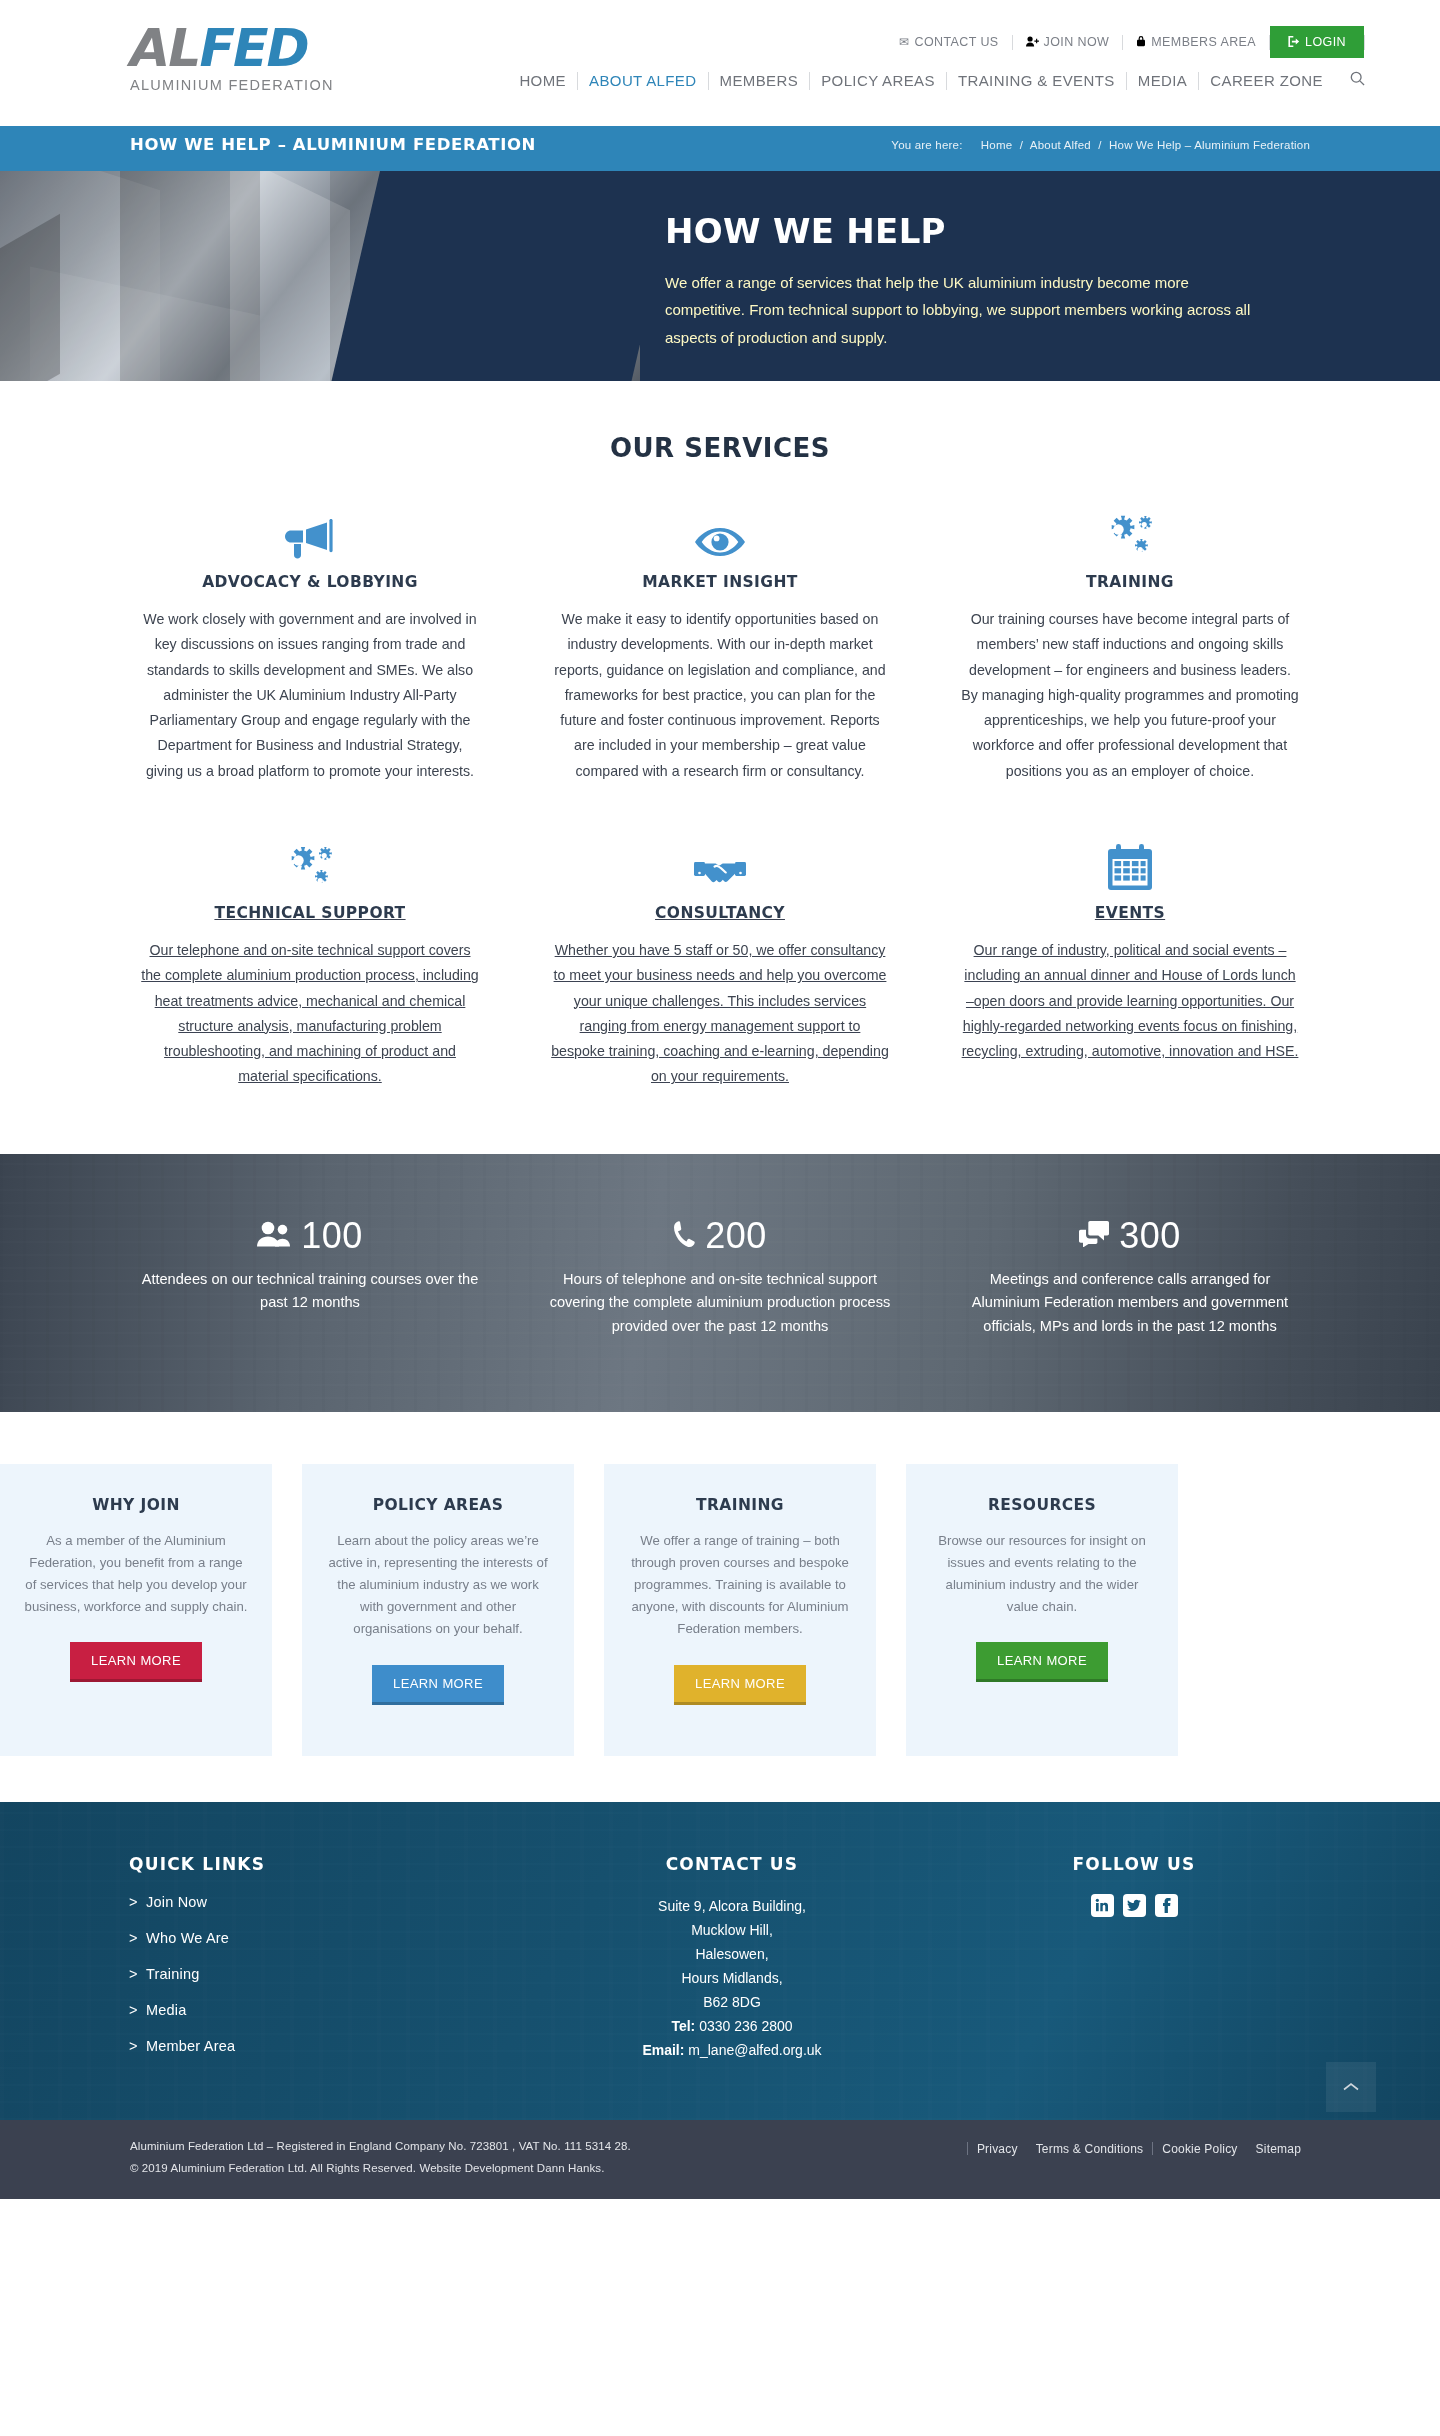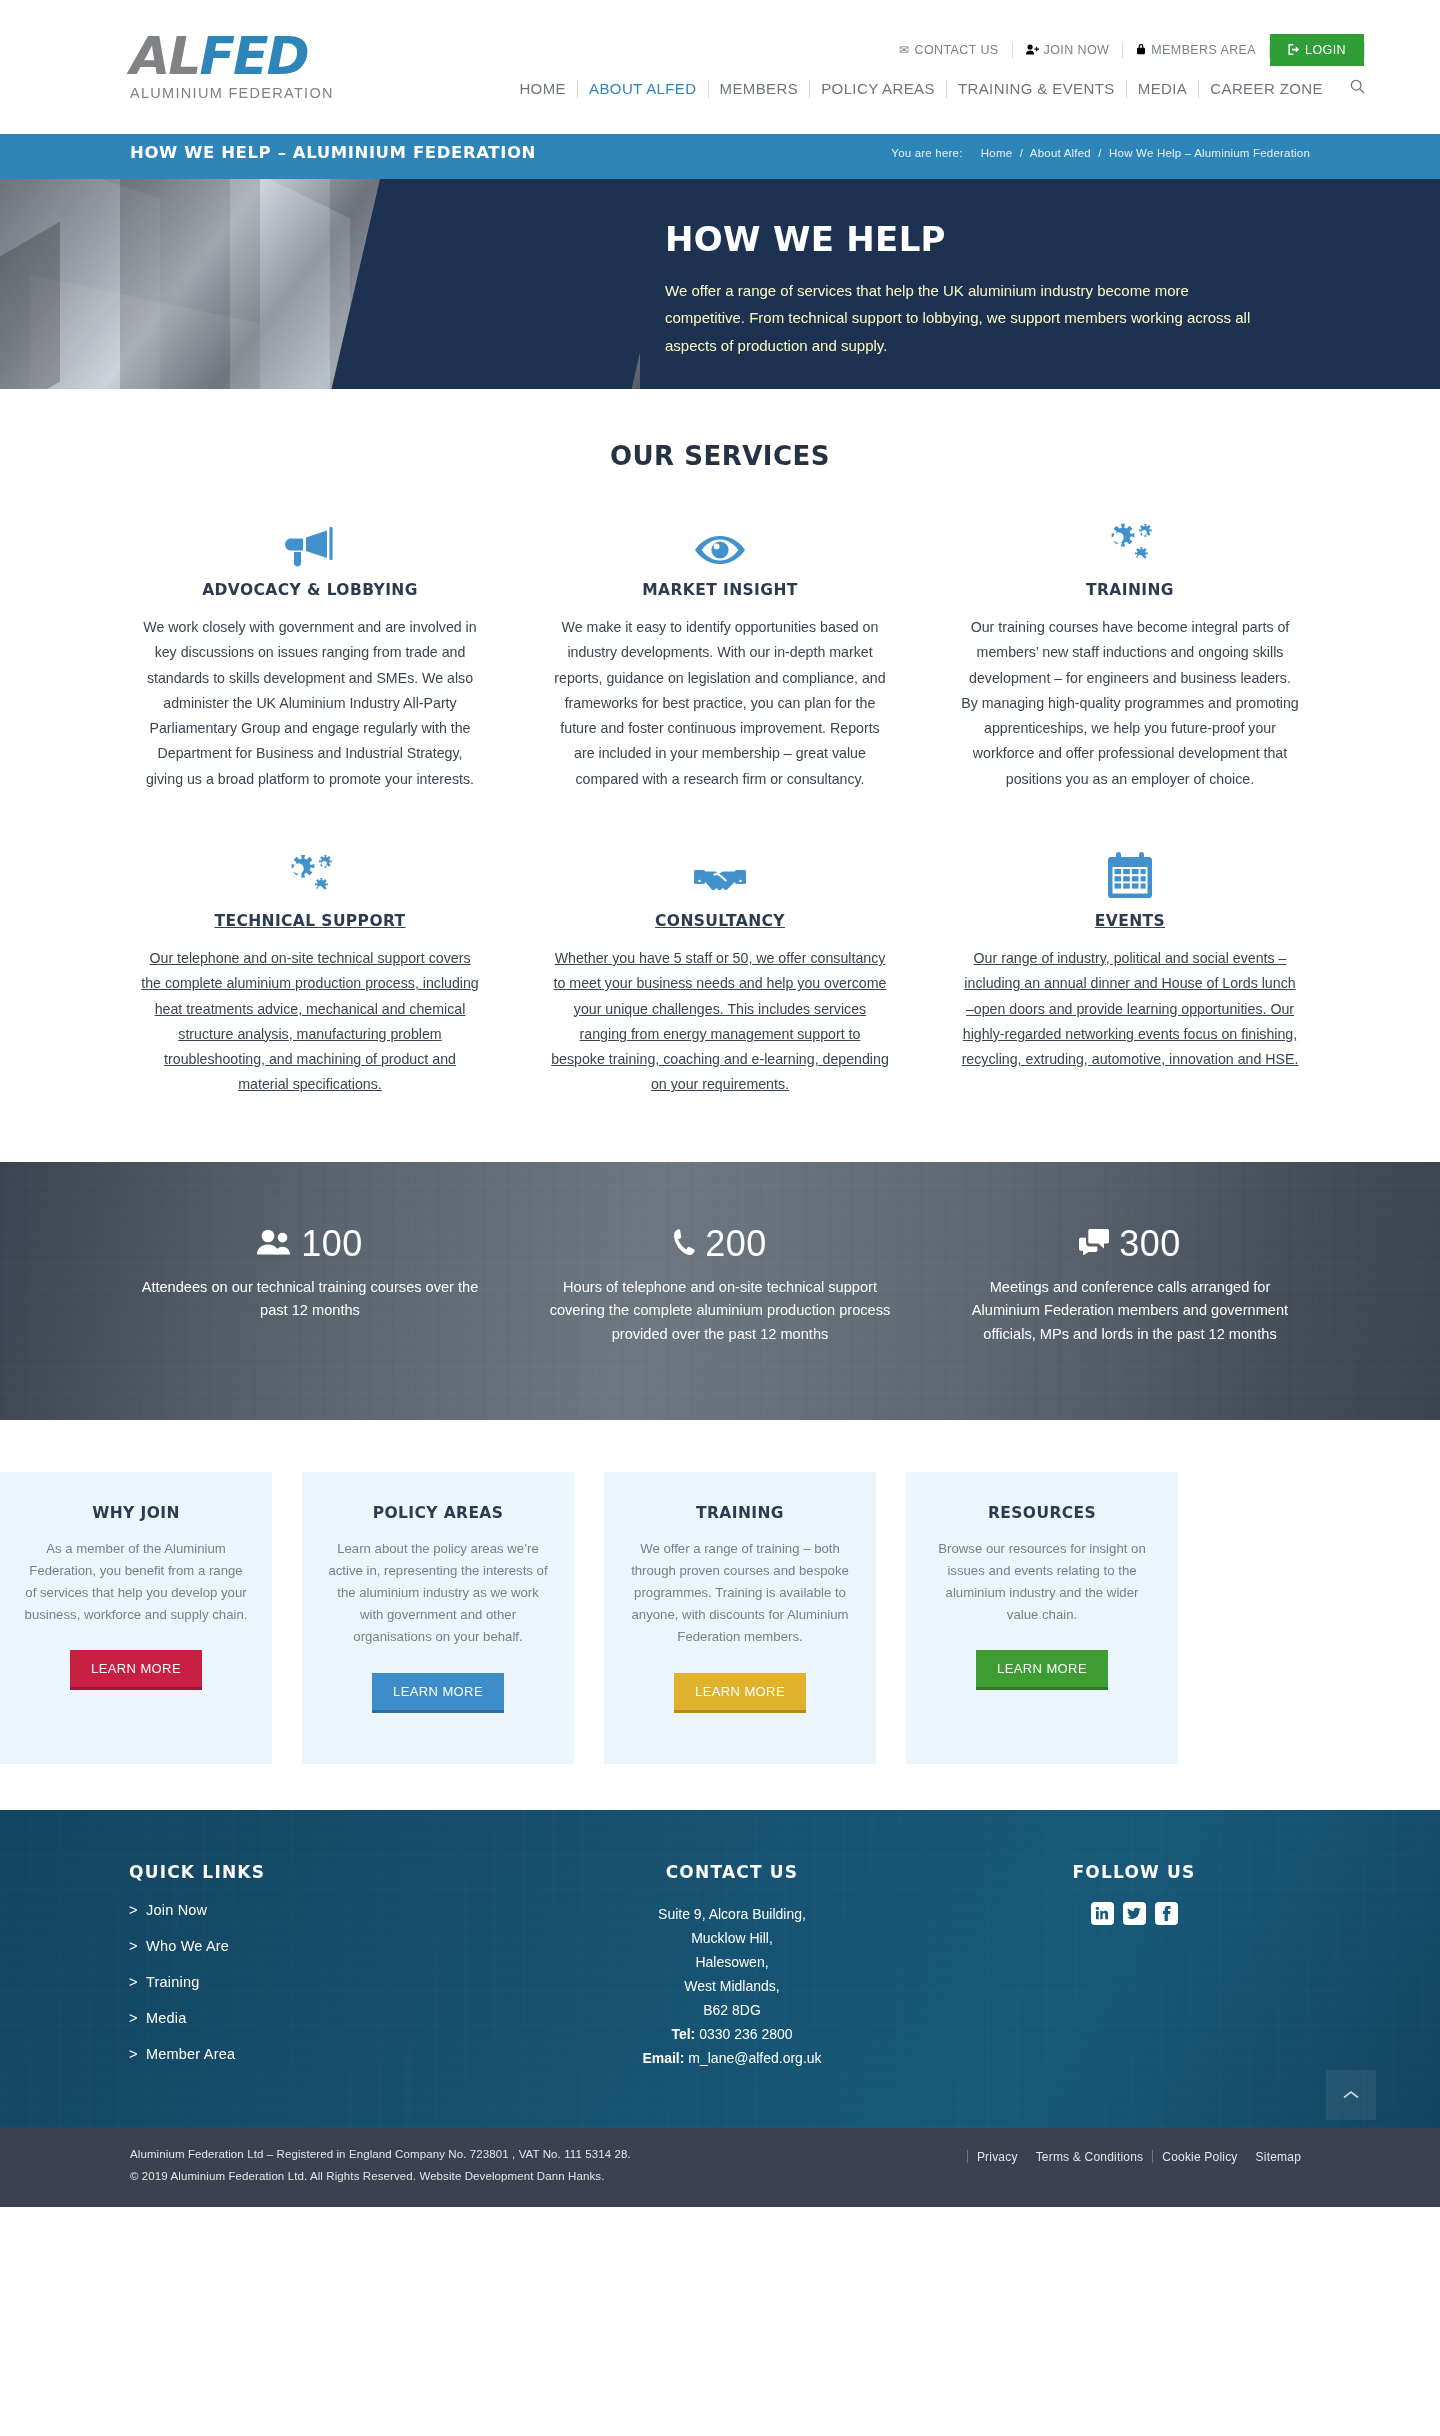--- a/index.html
+++ b/index.html
@@ -6,21 +6,21 @@
   html,body { width:1440px; }
   body {
     font-family:"Liberation Sans", sans-serif;
     background:#fff; color:#3b4252;
     -webkit-font-smoothing:antialiased;
   }
   .wrap { width:1440px; margin:0 auto; }
 
   
   header.site-header { background:#fff; height:118px; position:relative; }
-  .hdr-inner { width:1330px; margin:16px auto; position:relative; height:118px; }
+  .hdr-inner { width:1330px; margin:8px auto; position:relative; height:118px; }
   .logo { position:absolute; left:75px; top:14px; width:210px; }
   .logo-word { font-family:"DejaVu Sans", sans-serif; font-weight:bold; font-style:italic;
      font-size:52px; letter-spacing:-2px; line-height:1; }
   .logo-al { color:#808285; }
   .logo-fed { color:#2e85b8; }
   .logo-sub { font-family:"Liberation Sans", sans-serif; color:#808285; font-size:14.5px;
      letter-spacing:1.3px; margin-top:3px; }
 
   .util-nav { position:absolute; right:20px; top:18px; display:flex; align-items:center;
      font-size:12.5px; color:#7b7f87; letter-spacing:.4px; }
@@ -433,21 +433,21 @@
         <a href="#" class="quick-link"><span class="quick-arrow">&gt;</span><span>Training</span></a>
         <a href="#" class="quick-link"><span class="quick-arrow">&gt;</span><span>Media</span></a>
         <a href="#" class="quick-link"><span class="quick-arrow">&gt;</span><span>Member Area</span></a>
       </div>
 
       <div class="foot-col contact">
         <div class="foot-head">CONTACT US</div>
         <div class="contact-line">Suite 9, Alcora Building,</div>
         <div class="contact-line">Mucklow Hill,</div>
         <div class="contact-line">Halesowen,</div>
-        <div class="contact-line">West Midlands,</div>
+        <div class="contact-line">Hours Midlands,</div>
         <div class="contact-line">B62 8DG</div>
         <div class="contact-line">
           <b>Tel:</b>
           <span>0330 236 2800</span>
         </div>
         <div class="contact-line">
           <b>Email:</b>
           <span>m_lane@alfed.org.uk</span>
         </div>
       </div>

